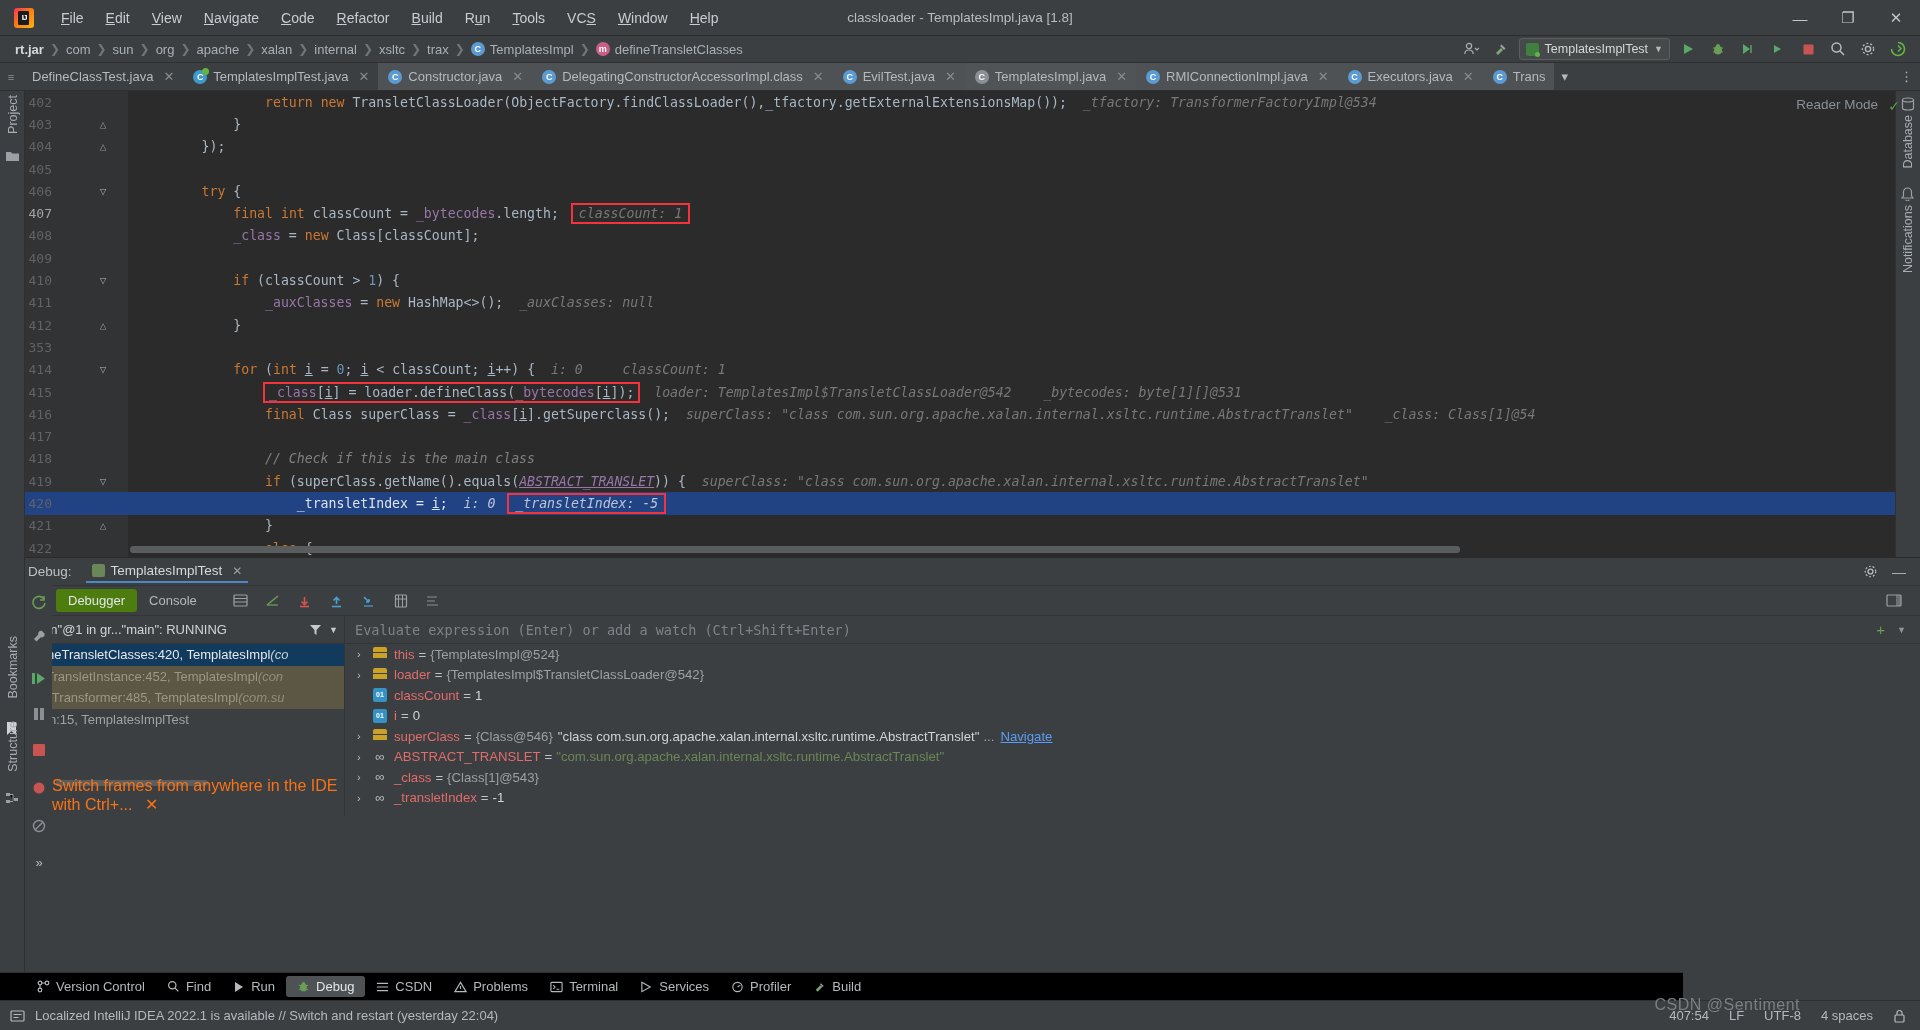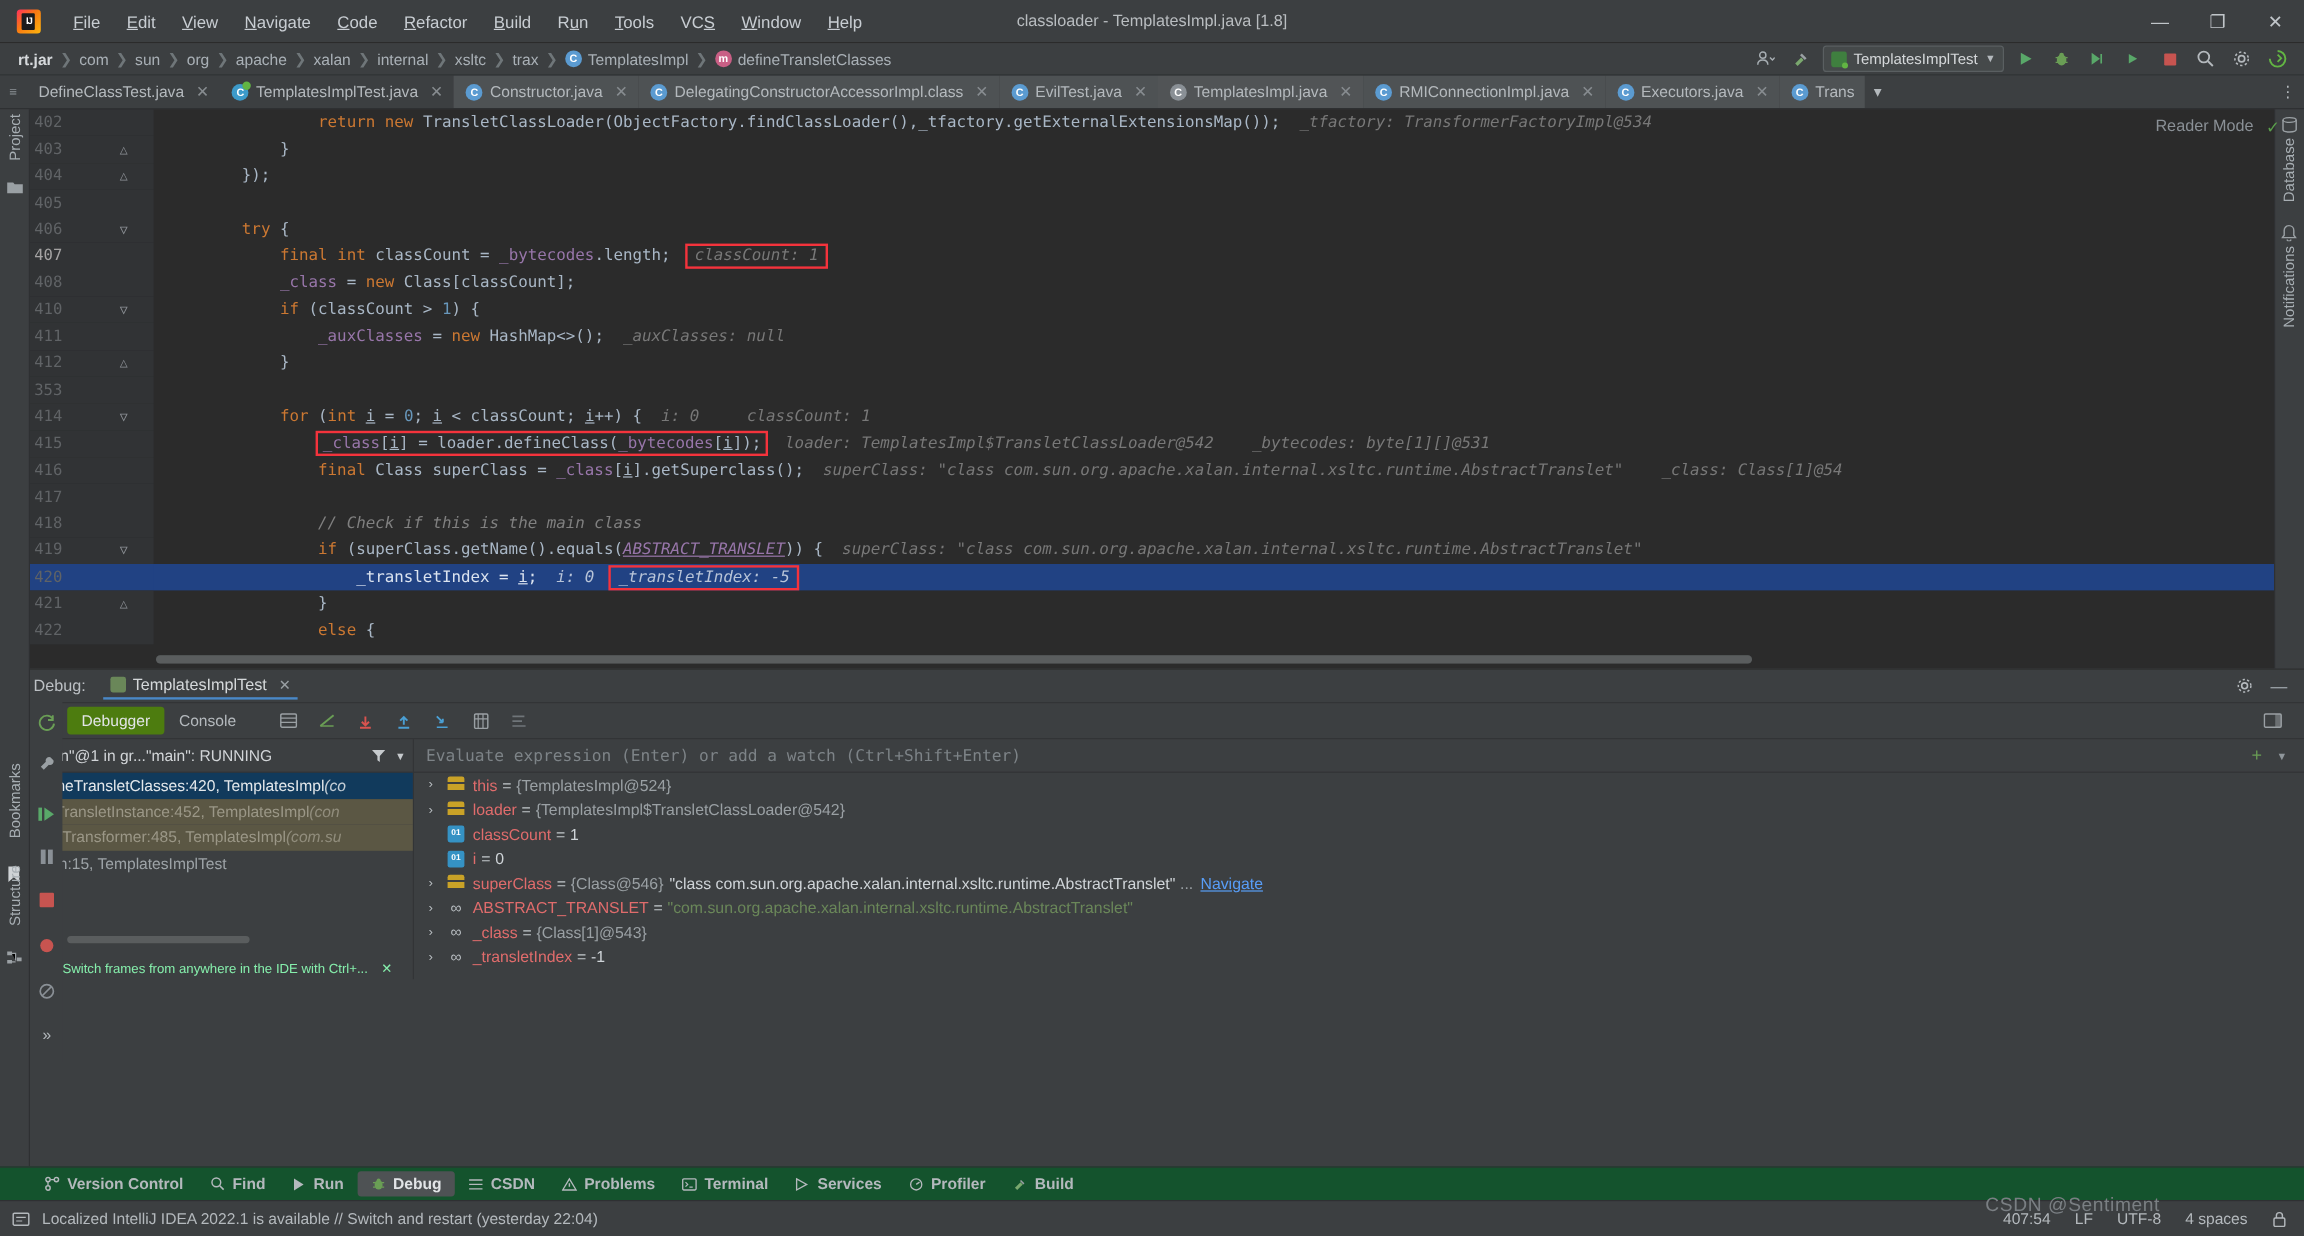--- a/index.html
+++ b/index.html
@@ -191,38 +191,38 @@
   .vi.stat { background: transparent; color: #b9bec2; font-size: 13px; font-weight: normal; }
   .vname { color: #e06c6c; }
   .veq { color: #bfc4c8; padding: 0 4px; }
   .vval { color: #9aa0a4; }
   .vval.green { color: #6a8759; }
   .vval.white { color: #cfd4d8; }
   .navlink { color: #589df6; text-decoration: underline; margin-left: 6px; }
   .ellip { color: #9aa0a4; margin-left: 4px;}
 
   .frames-hscroll { position: absolute; left: 56px; bottom: 30px; width: 152px; height: 6px; background: #5a5d5e; border-radius: 3px; }
-  .switch-hint { position: absolute; left: 52px; bottom: 2px; font-size: 11px; color: #86efac; margin-top: 36px; }
+  .switch-hint { position: absolute; left: 52px; bottom: 2px; font-size: 16px; color: #f97316; margin-top: 36px; }
 
   
   .strip-l { position: absolute; left: 0; top: 91px; width: 25px; height: 881px; background: #3c3f41; border-right: 1px solid #2e3032; }
   .strip-r { position: absolute; right: 0; top: 91px; width: 25px; height: 466px; background: #3c3f41; border-left: 1px solid #2e3032; }
   .vstrip-txt {
     position: absolute; writing-mode: vertical-rl; transform: rotate(180deg);
     color: #a7aeb3; font-size: 12.5px; white-space: nowrap;
   }
   .strip-ic { position: absolute; left: 5px; width: 15px; height: 15px; }
 
   .dbg-side { position: absolute; left: 25px; top: 585px; width: 27px; height: 300px; background: #3c3f41; }
   .dbg-side .si { position: absolute; left: 5px; width: 18px; height: 18px; display:flex;align-items:center;justify-content:center; }
 
   
   .botbar {
-    position: absolute; left: 0; top: 972px; width: 1920px; height: 28px;
-    background: #14532d; display: flex; align-items: center; border-top: 1px solid #2e3032; font-weight: bold;
+    position: absolute; left: 0; top: 972px; width: 1683px; height: 28px;
+    background: #000000; display: flex; align-items: center; border-top: 1px solid #2e3032;
   }
   .bb-item { display: flex; align-items: center; gap: 6px; padding: 3px 11px; color: #b4b9bd; font-size: 13px; border-radius: 3px; }
   .bb-item.active { background: #4e5254; color: #e2e5e7; }
   .statusbar {
     position: absolute; left: 0; top: 1000px; width: 1920px; height: 30px;
     background: #3c3f41; display: flex; align-items: center; border-top: 1px solid #2e3032;
   }
   .sb-left { display: flex; align-items: center; gap: 10px; padding-left: 10px; color: #b4b9bd; font-size: 13px; }
   .sb-right { margin-left: auto; display: flex; align-items: center; gap: 20px; padding-right: 14px; color: #b4b9bd; font-size: 13px; }
   .wm { position: absolute; right: 120px; top: 996px; color: #7a7f83; font-size: 16px; letter-spacing: .5px; }
@@ -410,20 +410,21 @@
   <div class="reader-mode">Reader Mode</div>
   <div class="reader-check">✓</div>
   <div class="code-area" id="codeArea">
         <div class="cl"><div class="gut-bg"></div><div class="lno">402</div><div class="code"><span class="s">                </span><span class="k">return</span><span class="s"> </span><span class="k">new</span><span class="s"> TransletClassLoader(ObjectFactory.findClassLoader(),_tfactory.getExternalExtensionsMap());</span><span class="hint">  _tfactory: TransformerFactoryImpl@534</span></div></div>
         <div class="cl"><div class="gut-bg"></div><div class="lno">403</div><div class="fold">△</div><div class="code"><span class="s">            }</span></div></div>
         <div class="cl"><div class="gut-bg"></div><div class="lno">404</div><div class="fold">△</div><div class="code"><span class="s">        });</span></div></div>
         <div class="cl"><div class="gut-bg"></div><div class="lno">405</div><div class="code"></div></div>
         <div class="cl"><div class="gut-bg"></div><div class="lno">406</div><div class="fold">▽</div><div class="code"><span class="s">        </span><span class="k">try</span><span class="s"> {</span></div></div>
         <div class="cl cur"><div class="gut-bg"></div><div class="lno">407</div><div class="code"><span class="s">            </span><span class="k">final</span><span class="s"> </span><span class="k">int</span><span class="s"> classCount = </span><span class="f">_bytecodes</span><span class="s">.length;</span><span class="hint redbox" style="margin-left: 14px;">classCount: 1</span></div></div>
         <div class="cl"><div class="gut-bg"></div><div class="lno">408</div><div class="code"><span class="s">            </span><span class="f">_class</span><span class="s"> = </span><span class="k">new</span><span class="s"> Class[classCount];</span></div></div>
+        <div class="cl"><div class="gut-bg"></div><div class="lno">409</div><div class="code"></div></div>
         <div class="cl"><div class="gut-bg"></div><div class="lno">410</div><div class="fold">▽</div><div class="code"><span class="s">            </span><span class="k">if</span><span class="s"> (classCount &gt; </span><span class="n">1</span><span class="s">) {</span></div></div>
         <div class="cl"><div class="gut-bg"></div><div class="lno">411</div><div class="code"><span class="s">                </span><span class="f">_auxClasses</span><span class="s"> = </span><span class="k">new</span><span class="s"> HashMap&lt;&gt;();</span><span class="hint">  _auxClasses: null</span></div></div>
         <div class="cl"><div class="gut-bg"></div><div class="lno">412</div><div class="fold">△</div><div class="code"><span class="s">            }</span></div></div>
         <div class="cl"><div class="gut-bg"></div><div class="lno">353</div><div class="code"></div></div>
         <div class="cl"><div class="gut-bg"></div><div class="lno">414</div><div class="fold">▽</div><div class="code"><span class="s">            </span><span class="k">for</span><span class="s"> (</span><span class="k">int</span><span class="s"> </span><span class="loc">i</span><span class="s"> = </span><span class="n">0</span><span class="s">; </span><span class="loc">i</span><span class="s"> &lt; classCount; </span><span class="loc">i</span><span class="s">++) {</span><span class="hint">  i: 0     classCount: 1</span></div></div>
         <div class="cl"><div class="gut-bg"></div><div class="lno">415</div><div class="code"><span class="s">                </span><span class="redbox2"><span class="f">_class</span><span class="s">[</span><span class="loc">i</span><span class="s">] = loader.defineClass(</span><span class="f">_bytecodes</span><span class="s">[</span><span class="loc">i</span><span class="s">]);</span></span><span class="hint">  loader: TemplatesImpl$TransletClassLoader@542    _bytecodes: byte[1][]@531</span></div></div>
         <div class="cl"><div class="gut-bg"></div><div class="lno">416</div><div class="code"><span class="s">                </span><span class="k">final</span><span class="s"> Class superClass = </span><span class="f">_class</span><span class="s">[</span><span class="loc">i</span><span class="s">].getSuperclass();</span><span class="hint">  superClass: "class com.sun.org.apache.xalan.internal.xsltc.runtime.AbstractTranslet"    _class: Class[1]@54</span></div></div>
         <div class="cl"><div class="gut-bg"></div><div class="lno">417</div><div class="code"></div></div>
         <div class="cl"><div class="gut-bg"></div><div class="lno">418</div><div class="code"><span class="s">                </span><span class="cm">// Check if this is the main class</span></div></div>
         <div class="cl"><div class="gut-bg"></div><div class="lno">419</div><div class="fold">▽</div><div class="code"><span class="s">                </span><span class="k">if</span><span class="s"> (superClass.getName().equals(</span><span class="sf">ABSTRACT_TRANSLET</span><span class="s">)) {</span><span class="hint">  superClass: "class com.sun.org.apache.xalan.internal.xsltc.runtime.AbstractTranslet"</span></div></div>

